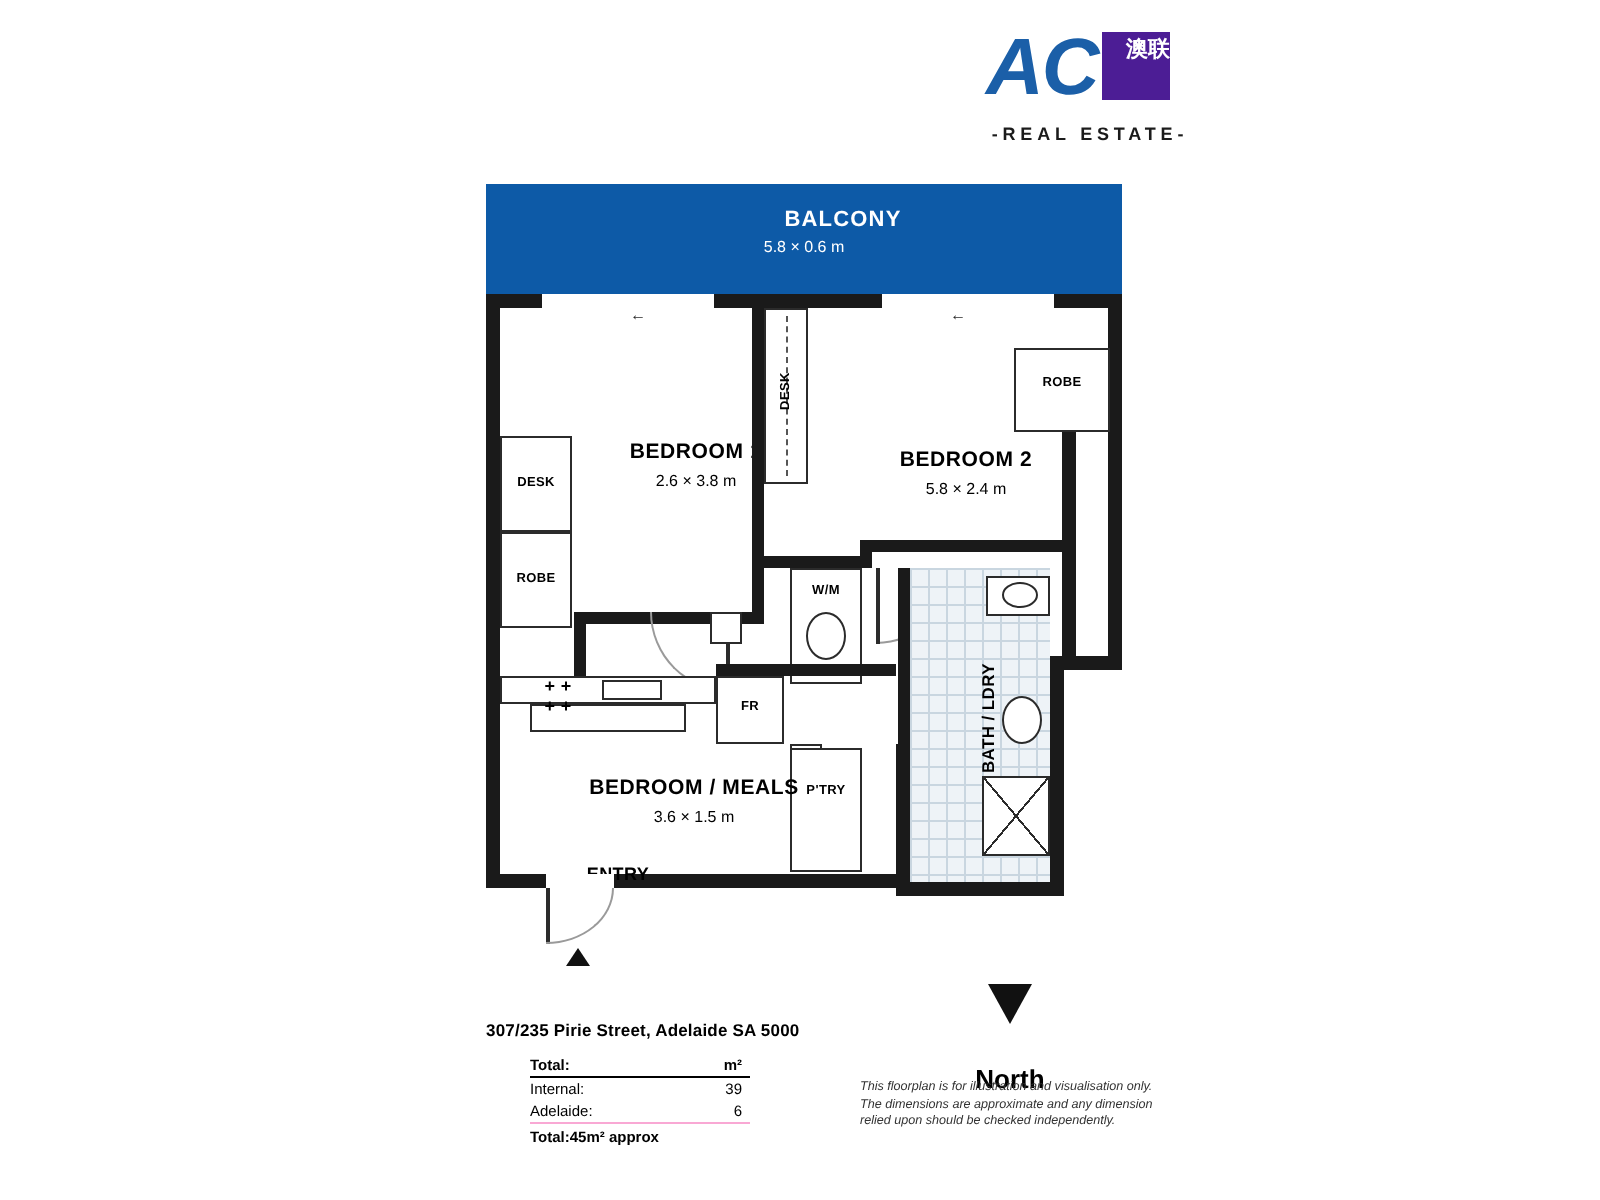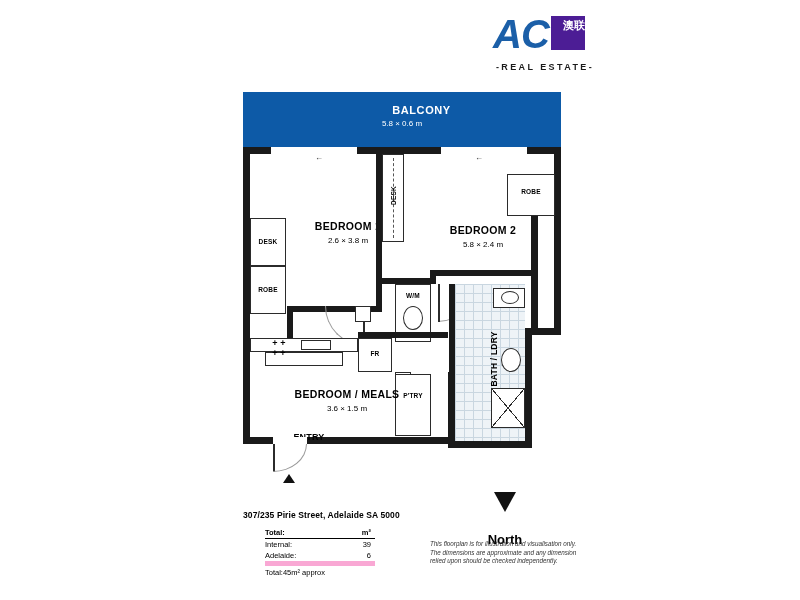--- a/index.html
+++ b/index.html
@@ -172,21 +172,21 @@
     position: absolute;
     left: 265px;
     top: 527px;
     width: 110px;
     font-size: 7.5px;
   }
   .area-table table { border-collapse: collapse; width: 100%; }
   .area-table th, .area-table td { padding: 1px 0; text-align: left; }
   .area-table .rt { text-align: right; padding-right: 4px; }
   .area-table .hdr td { font-weight: bold; border-bottom: 1px solid #000; }
-  .area-table .tot td { font-weight: normal; border-top: 5px solid #f9a8d4; padding-top: 2px; }
+  .area-table .tot td { font-weight: bold; border-top: 1px solid #f9a8d4; padding-top: 2px; }
 
   .north {
     position: absolute;
     left: 470px;
     top: 492px;
     width: 70px;
     text-align: center;
   }
   .north .tri {
     width: 0; height: 0;

